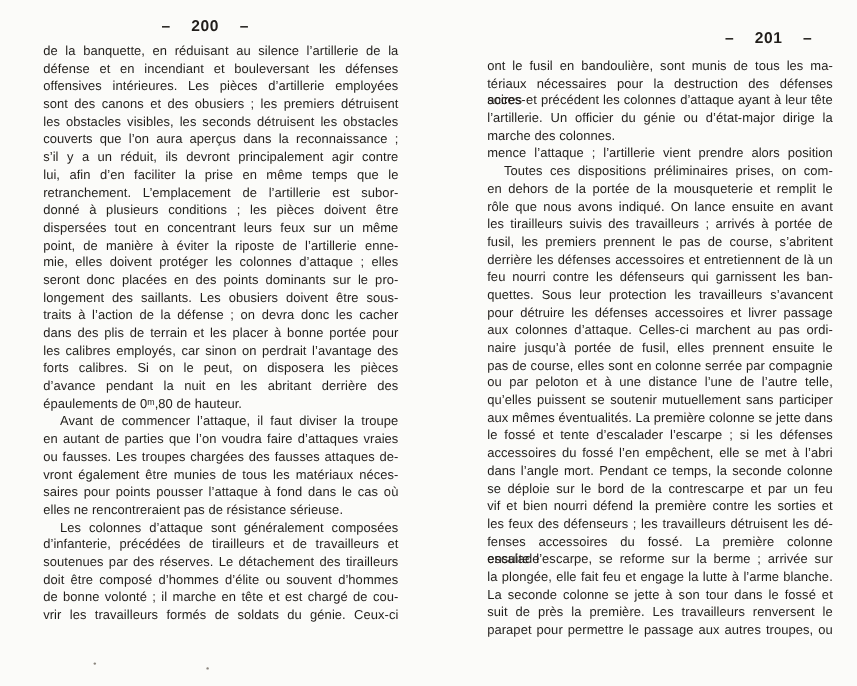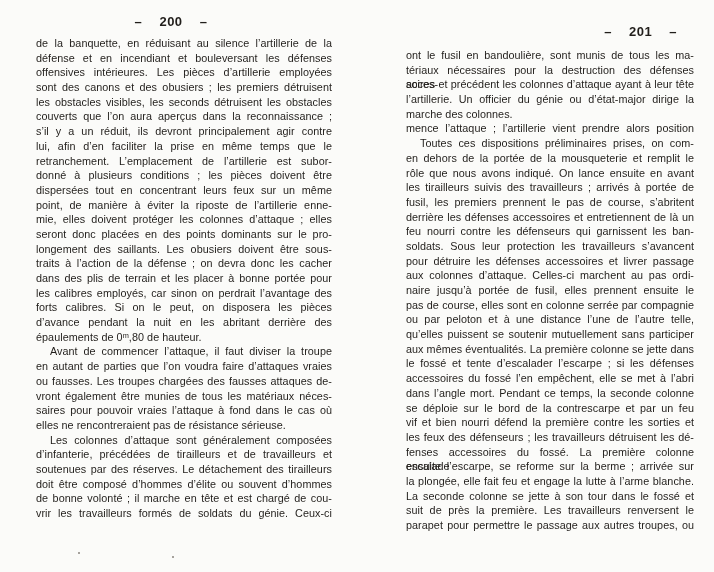--- a/index.html
+++ b/index.html
@@ -91,21 +91,21 @@
         <div class="line">traits à l’action de la défense ; on devra donc les cacher</div>
         <div class="line">dans des plis de terrain et les placer à bonne portée pour</div>
         <div class="line">les calibres employés, car sinon on perdrait l’avantage des</div>
         <div class="line">forts calibres. Si on le peut, on disposera les pièces</div>
         <div class="line">d’avance pendant la nuit en les abritant derrière des</div>
         <div class="line para-end">épaulements de 0ᵐ,80 de hauteur.</div>
         <div class="line indent">Avant de commencer l’attaque, il faut diviser la troupe</div>
         <div class="line">en autant de parties que l’on voudra faire d’attaques vraies</div>
         <div class="line">ou fausses. Les troupes chargées des fausses attaques de-</div>
         <div class="line">vront également être munies de tous les matériaux néces-</div>
-        <div class="line">saires pour pouvoir vraies l’attaque à fond dans le cas où</div>
+        <div class="line">saires pour points pousser l’attaque à fond dans le cas où</div>
         <div class="line para-end">elles ne rencontreraient pas de résistance sérieuse.</div>
         <div class="line indent">Les colonnes d’attaque sont généralement composées</div>
         <div class="line">d’infanterie, précédées de tirailleurs et de travailleurs et</div>
         <div class="line">soutenues par des réserves. Le détachement des tirailleurs</div>
         <div class="line">doit être composé d’hommes d’élite ou souvent d’hommes</div>
         <div class="line">de bonne volonté ; il marche en tête et est chargé de cou-</div>
         <div class="line">vrir les travailleurs formés de soldats du génie. Ceux-ci</div>
       </div>
   </div>
 
@@ -118,21 +118,21 @@
         <div class="line">l’artillerie. Un officier du génie ou d’état-major dirige la</div>
         <div class="line para-end">marche des colonnes.</div>
         <div class="line">mence l’attaque ; l’artillerie vient prendre alors position</div>
         <div class="line indent">Toutes ces dispositions préliminaires prises, on com-</div>
         <div class="line">en dehors de la portée de la mousqueterie et remplit le</div>
         <div class="line">rôle que nous avons indiqué. On lance ensuite en avant</div>
         <div class="line">les tirailleurs suivis des travailleurs ; arrivés à portée de</div>
         <div class="line">fusil, les premiers prennent le pas de course, s’abritent</div>
         <div class="line">derrière les défenses accessoires et entretiennent de là un</div>
         <div class="line">feu nourri contre les défenseurs qui garnissent les ban-</div>
-        <div class="line">soldats. Sous leur protection les travailleurs s’avancent</div>
+        <div class="line">quettes. Sous leur protection les travailleurs s’avancent</div>
         <div class="line">pour détruire les défenses accessoires et livrer passage</div>
         <div class="line">aux colonnes d’attaque. Celles-ci marchent au pas ordi-</div>
         <div class="line">naire jusqu’à portée de fusil, elles prennent ensuite le</div>
         <div class="line">pas de course, elles sont en colonne serrée par compagnie</div>
         <div class="line">ou par peloton et à une distance l’une de l’autre telle,</div>
         <div class="line">qu’elles puissent se soutenir mutuellement sans participer</div>
         <div class="line">aux mêmes éventualités. La première colonne se jette dans</div>
         <div class="line">le fossé et tente d’escalader l’escarpe ; si les défenses</div>
         <div class="line">accessoires du fossé l’en empêchent, elle se met à l’abri</div>
         <div class="line">dans l’angle mort. Pendant ce temps, la seconde colonne</div>

